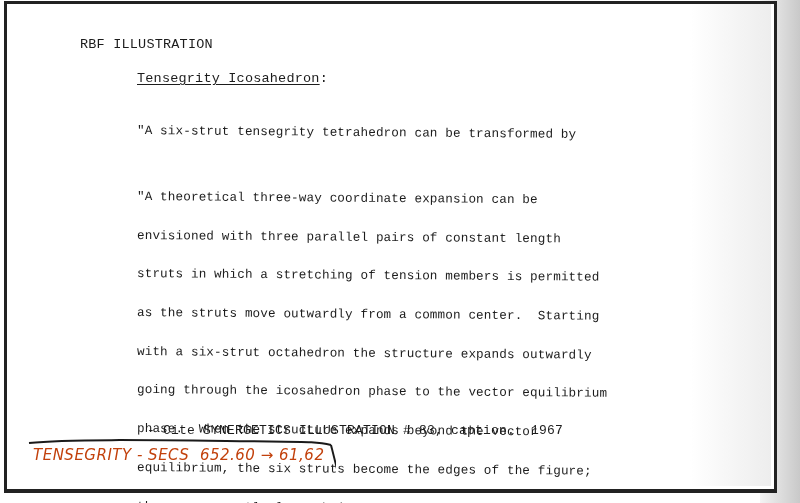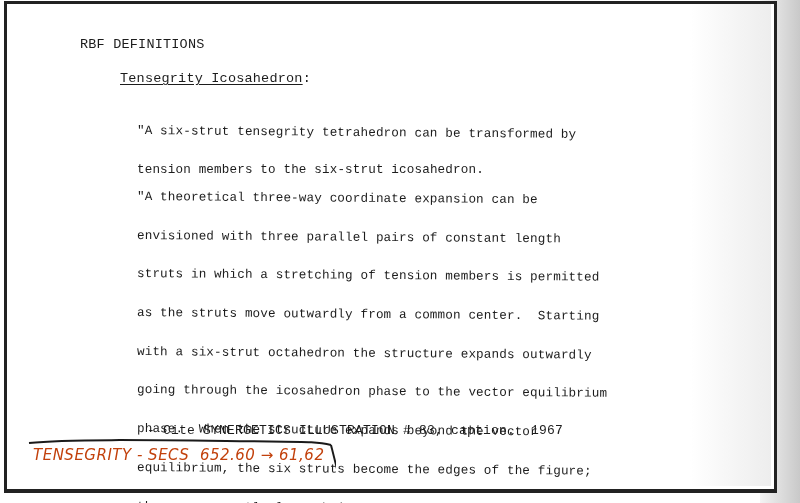--- a/index.html
+++ b/index.html
@@ -19,21 +19,21 @@
     background: #ffffff;
     box-sizing: content-box;
   }
   .frame-shade {
     position: absolute; left: 690px; top: 4px; width: 81px; height: 482px;
     background: linear-gradient(to right, rgba(255,255,255,0) 0%, rgba(225,225,225,0.6) 100%);
     pointer-events: none;
   }
   .typed { position: absolute; white-space: pre; font-size: 13px; letter-spacing: 0.2px; line-height: 13px; }
   .heading { left: 80px; top: 38px; font-size: 13.5px; }
-  .subtitle { left: 120px; top: 72px; font-size: 13.5px; }
+  .subtitle { left: 137px; top: 72px; font-size: 13.5px; }
   .subtitle .u { text-decoration: underline; text-underline-offset: 2px; }
   .para { position: absolute; left: 137px; white-space: pre; font-size: 12.6px; line-height: 12.9px; letter-spacing: 0.15px; }
   .para1 { top: 99px; }
   .para2 { top: 165px; }
   .para .ln { display: block; }
   .para1 .ln:nth-child(1) { transform: rotate(0.5deg); transform-origin: left; }
   .para2 .ln { transform: rotate(0.45deg); transform-origin: left; }
   .citation { left: 147px; top: 424px; font-size: 13px; }
   .handwritten {
     position: absolute; left: 33px; top: 446px;
@@ -45,27 +45,26 @@
   }
 </style>
 </head>
 <body>
 
 <div class="page-edge"></div>
 
 <div class="frame"></div>
 <div class="frame-shade"></div>
 
-<div class="typed heading">RBF DEFINITIONS</div>
+<div class="typed heading">RBF ILLUSTRATION</div>
 
 <div class="typed subtitle"><span class="u">Tensegrity Icosahedron</span><span>:</span></div>
 
 <div class="para para1">
   <span class="ln">"A six-strut tensegrity tetrahedron can be transformed by</span>
-  <span class="ln">tension members to the six-strut icosahedron.</span>
 </div>
 
 <div class="para para2">
   <span class="ln">"A theoretical three-way coordinate expansion can be</span>
   <span class="ln">envisioned with three parallel pairs of constant length</span>
   <span class="ln">struts in which a stretching of tension members is permitted</span>
   <span class="ln">as the struts move outwardly from a common center.  Starting</span>
   <span class="ln">with a six-strut octahedron the structure expands outwardly</span>
   <span class="ln">going through the icosahedron phase to the vector equilibrium</span>
   <span class="ln">phase.  When the structure expands beyond the vector</span>

